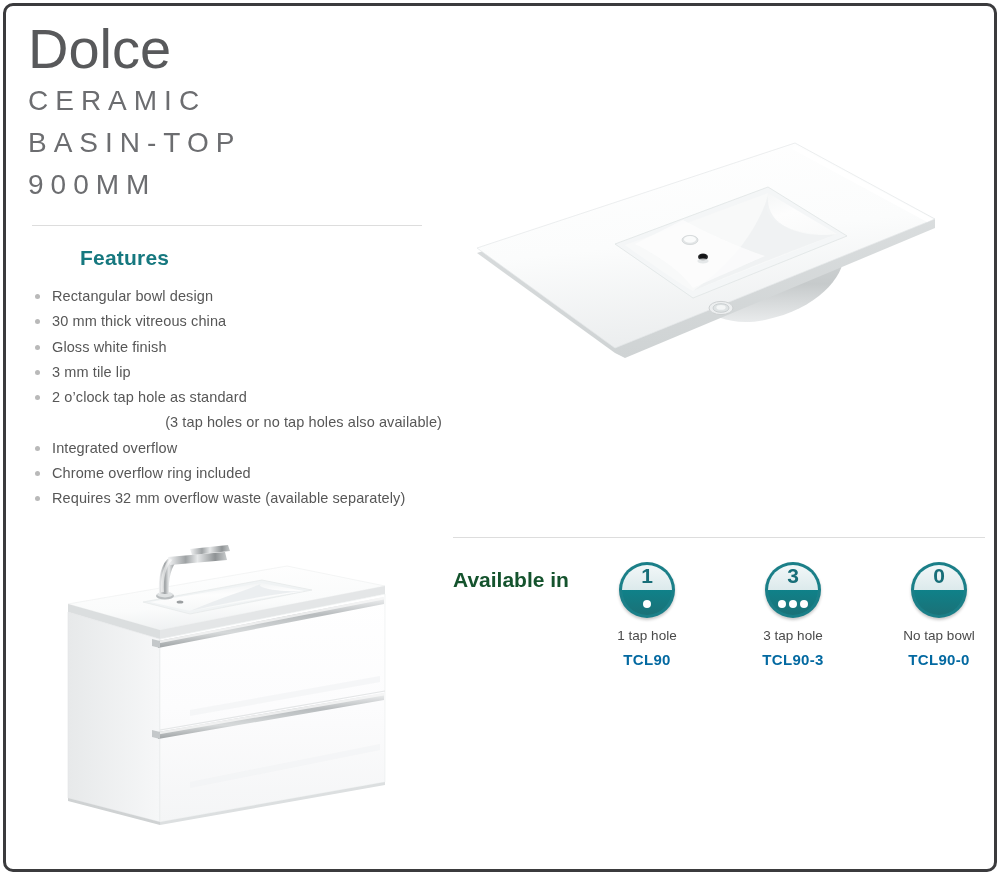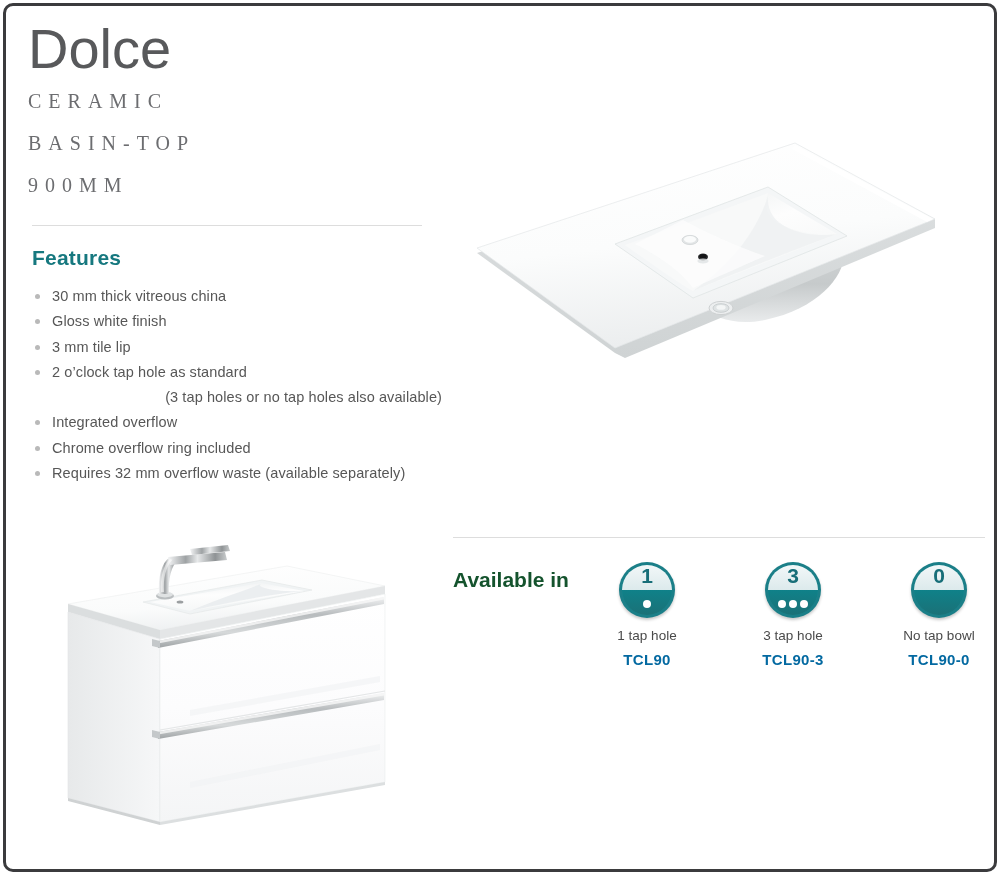--- a/index.html
+++ b/index.html
@@ -24,35 +24,35 @@
   }
 
   
   #title-block{ position:absolute; left:18px; top:8px; width:420px; }
   .brand{
     font-size:56px; line-height:62px; font-weight:300;
     color:#58595b; letter-spacing:0px;
     font-family:"Liberation Sans", sans-serif;
   }
   .subtitle-line{
-    font-size:20px; line-height:42px; font-weight:300;
+    font-size:28px; line-height:42px; font-weight:300;
     color:#6c6d70; letter-spacing:7px;
-    font-family:Liberation Serif, serif;
+    font-family:Liberation Sans, sans-serif;
     text-transform:uppercase;
   }
 
   .rule{ position:absolute; height:1px; background:#dddddd; }
   #rule-top{ left:22px; top:215px; width:390px; }
   #rule-avail{ left:443px; top:527px; width:532px; }
 
   
   #features{ position:absolute; left:22px; top:236px; width:410px; }
   .features-head{
     font-size:21px; font-weight:bold; color:#16787f;
-    letter-spacing:0.2px; margin-bottom:14px;
+    letter-spacing:0.2px; margin-bottom:14px;margin-left:48px;
   }
   ul.feat{ list-style:none; }
   ul.feat li{
     position:relative; padding-left:20px;
     font-size:14.5px; line-height:25.3px; color:#575757;
     letter-spacing:0.1px;
   }
   ul.feat li .dot{
     position:absolute; left:3px; top:10px;
     width:5px; height:5px; border-radius:50%;
@@ -137,20 +137,24 @@
       <div class="subtitle-line">Basin-Top</div>
       <div class="subtitle-line">900mm</div>
     </div>
 
     <div class="rule" id="rule-top"></div>
     <div class="rule" id="rule-avail"></div>
 
     <div id="features">
       <div class="features-head">Features</div>
       <ul class="feat">
+        <li>
+          <span class="dot"></span>
+          <span>Rectangular bowl design</span>
+        </li>
         <li>
           <span class="dot"></span>
           <span>30 mm thick vitreous china</span>
         </li>
         <li>
           <span class="dot"></span>
           <span>Gloss white finish</span>
         </li>
         <li>
           <span class="dot"></span>

